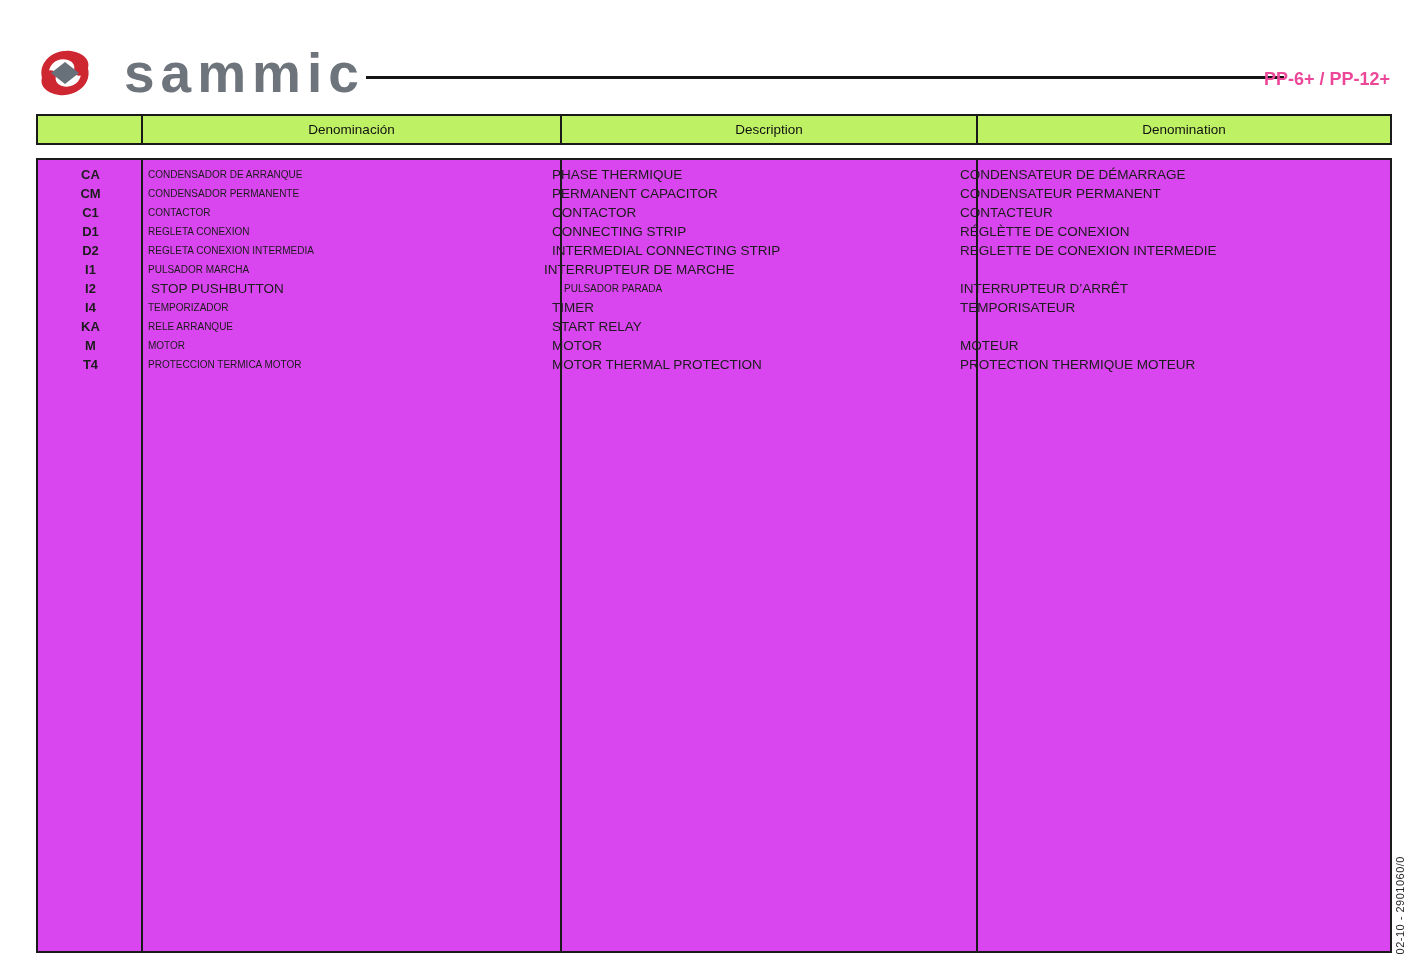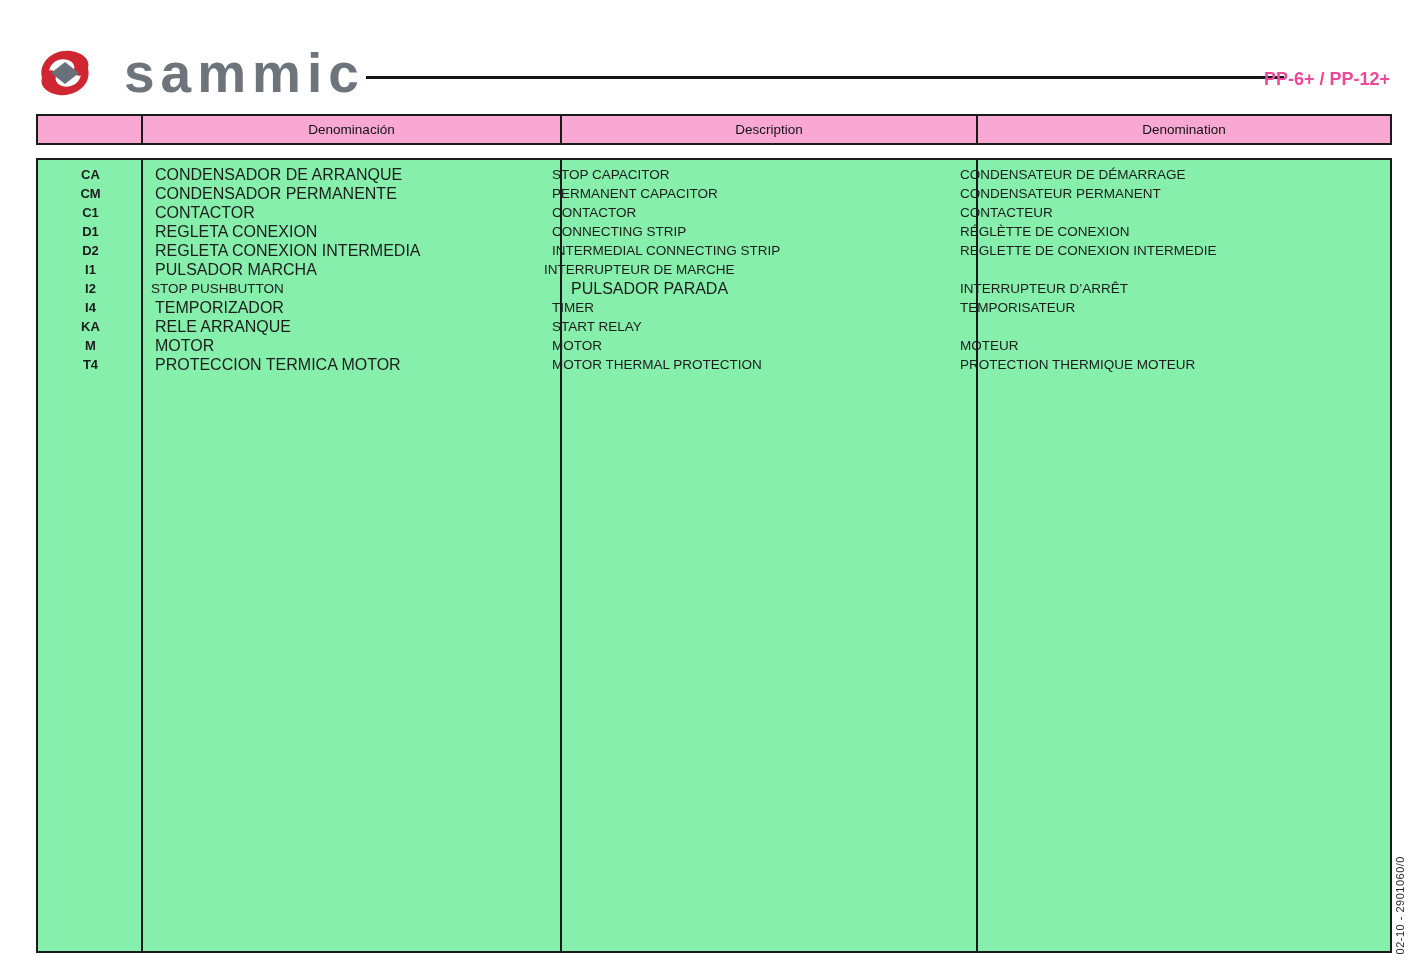--- a/index.html
+++ b/index.html
@@ -27,21 +27,21 @@
   .product-code {
     position:absolute; right:26px; top:69px;
     font-size:18px; font-weight:bold; color:#ec4899;
     white-space:nowrap;
   }
 
   
   .thead {
     position:absolute; left:36px; top:114px;
     width:1356px; height:31px;
-    background:#f9a8d4;
+    background:#bef264;
     border:2px solid #1a1a1a;
     box-sizing:border-box;
     display:flex;
   }
   .thead .hcell {
     display:flex; align-items:center; justify-content:center;
     font-size:13.5px; color:#111;
     box-sizing:border-box;
     border-right:2px solid #1a1a1a;
   }
@@ -49,32 +49,32 @@
   .hcell.c1 { width:419px; }
   .hcell.c2 { width:416px; }
   .hcell.c3 { flex:1; border-right:none; }
 
   
   .tbody {
     position:absolute; left:36px; top:158px;
     width:1356px; height:795px;
     border:2px solid #1a1a1a;
     box-sizing:border-box;
-    background:#86efac;
+    background:#d946ef;
   }
   .vdiv { position:absolute; top:0; bottom:0; width:2px; background:#1a1a1a; }
   .vdiv.d0 { left:103px; }
   .vdiv.d1 { left:522px; }
   .vdiv.d2 { left:938px; }
 
   .rows { position:absolute; left:0; right:0; top:5px; }
   .row { display:flex; height:19px; align-items:center; }
   .cell { box-sizing:border-box; white-space:nowrap; overflow:hidden; }
   .cell.code { width:105px; text-align:center; font-weight:bold; font-size:13px; }
-  .cell.es   { width:401px; padding-left:12px; font-size:16px; }
+  .cell.es   { width:401px; padding-left:5px; font-size:10px; }
   .cell.en   { width:416px; padding-left:8px; font-size:13.5px; }
   .cell.fr   { flex:1;      padding-left:0; font-size:13.5px; }
 
   
   .doc-ref {
     position:absolute; left:1394px; bottom:8px;
     writing-mode:vertical-rl; transform:rotate(180deg);
     font-size:11px; color:#2a2a2a; white-space:nowrap;
     letter-spacing:0.5px;
   }
@@ -106,21 +106,21 @@
 
   <div class="tbody">
     <div class="vdiv d0"></div>
     <div class="vdiv d1"></div>
     <div class="vdiv d2"></div>
 
     <div class="rows">
       <div class="row">
         <div class="cell code">CA</div>
         <div class="cell es">CONDENSADOR DE ARRANQUE</div>
-        <div class="cell en">STOP CAPACITOR</div>
+        <div class="cell en">PHASE THERMIQUE</div>
         <div class="cell fr">CONDENSATEUR DE DÉMARRAGE</div>
       </div>
       <div class="row">
         <div class="cell code">CM</div>
         <div class="cell es">CONDENSADOR PERMANENTE</div>
         <div class="cell en">PERMANENT CAPACITOR</div>
         <div class="cell fr">CONDENSATEUR PERMANENT</div>
       </div>
       <div class="row">
         <div class="cell code">C1</div>

